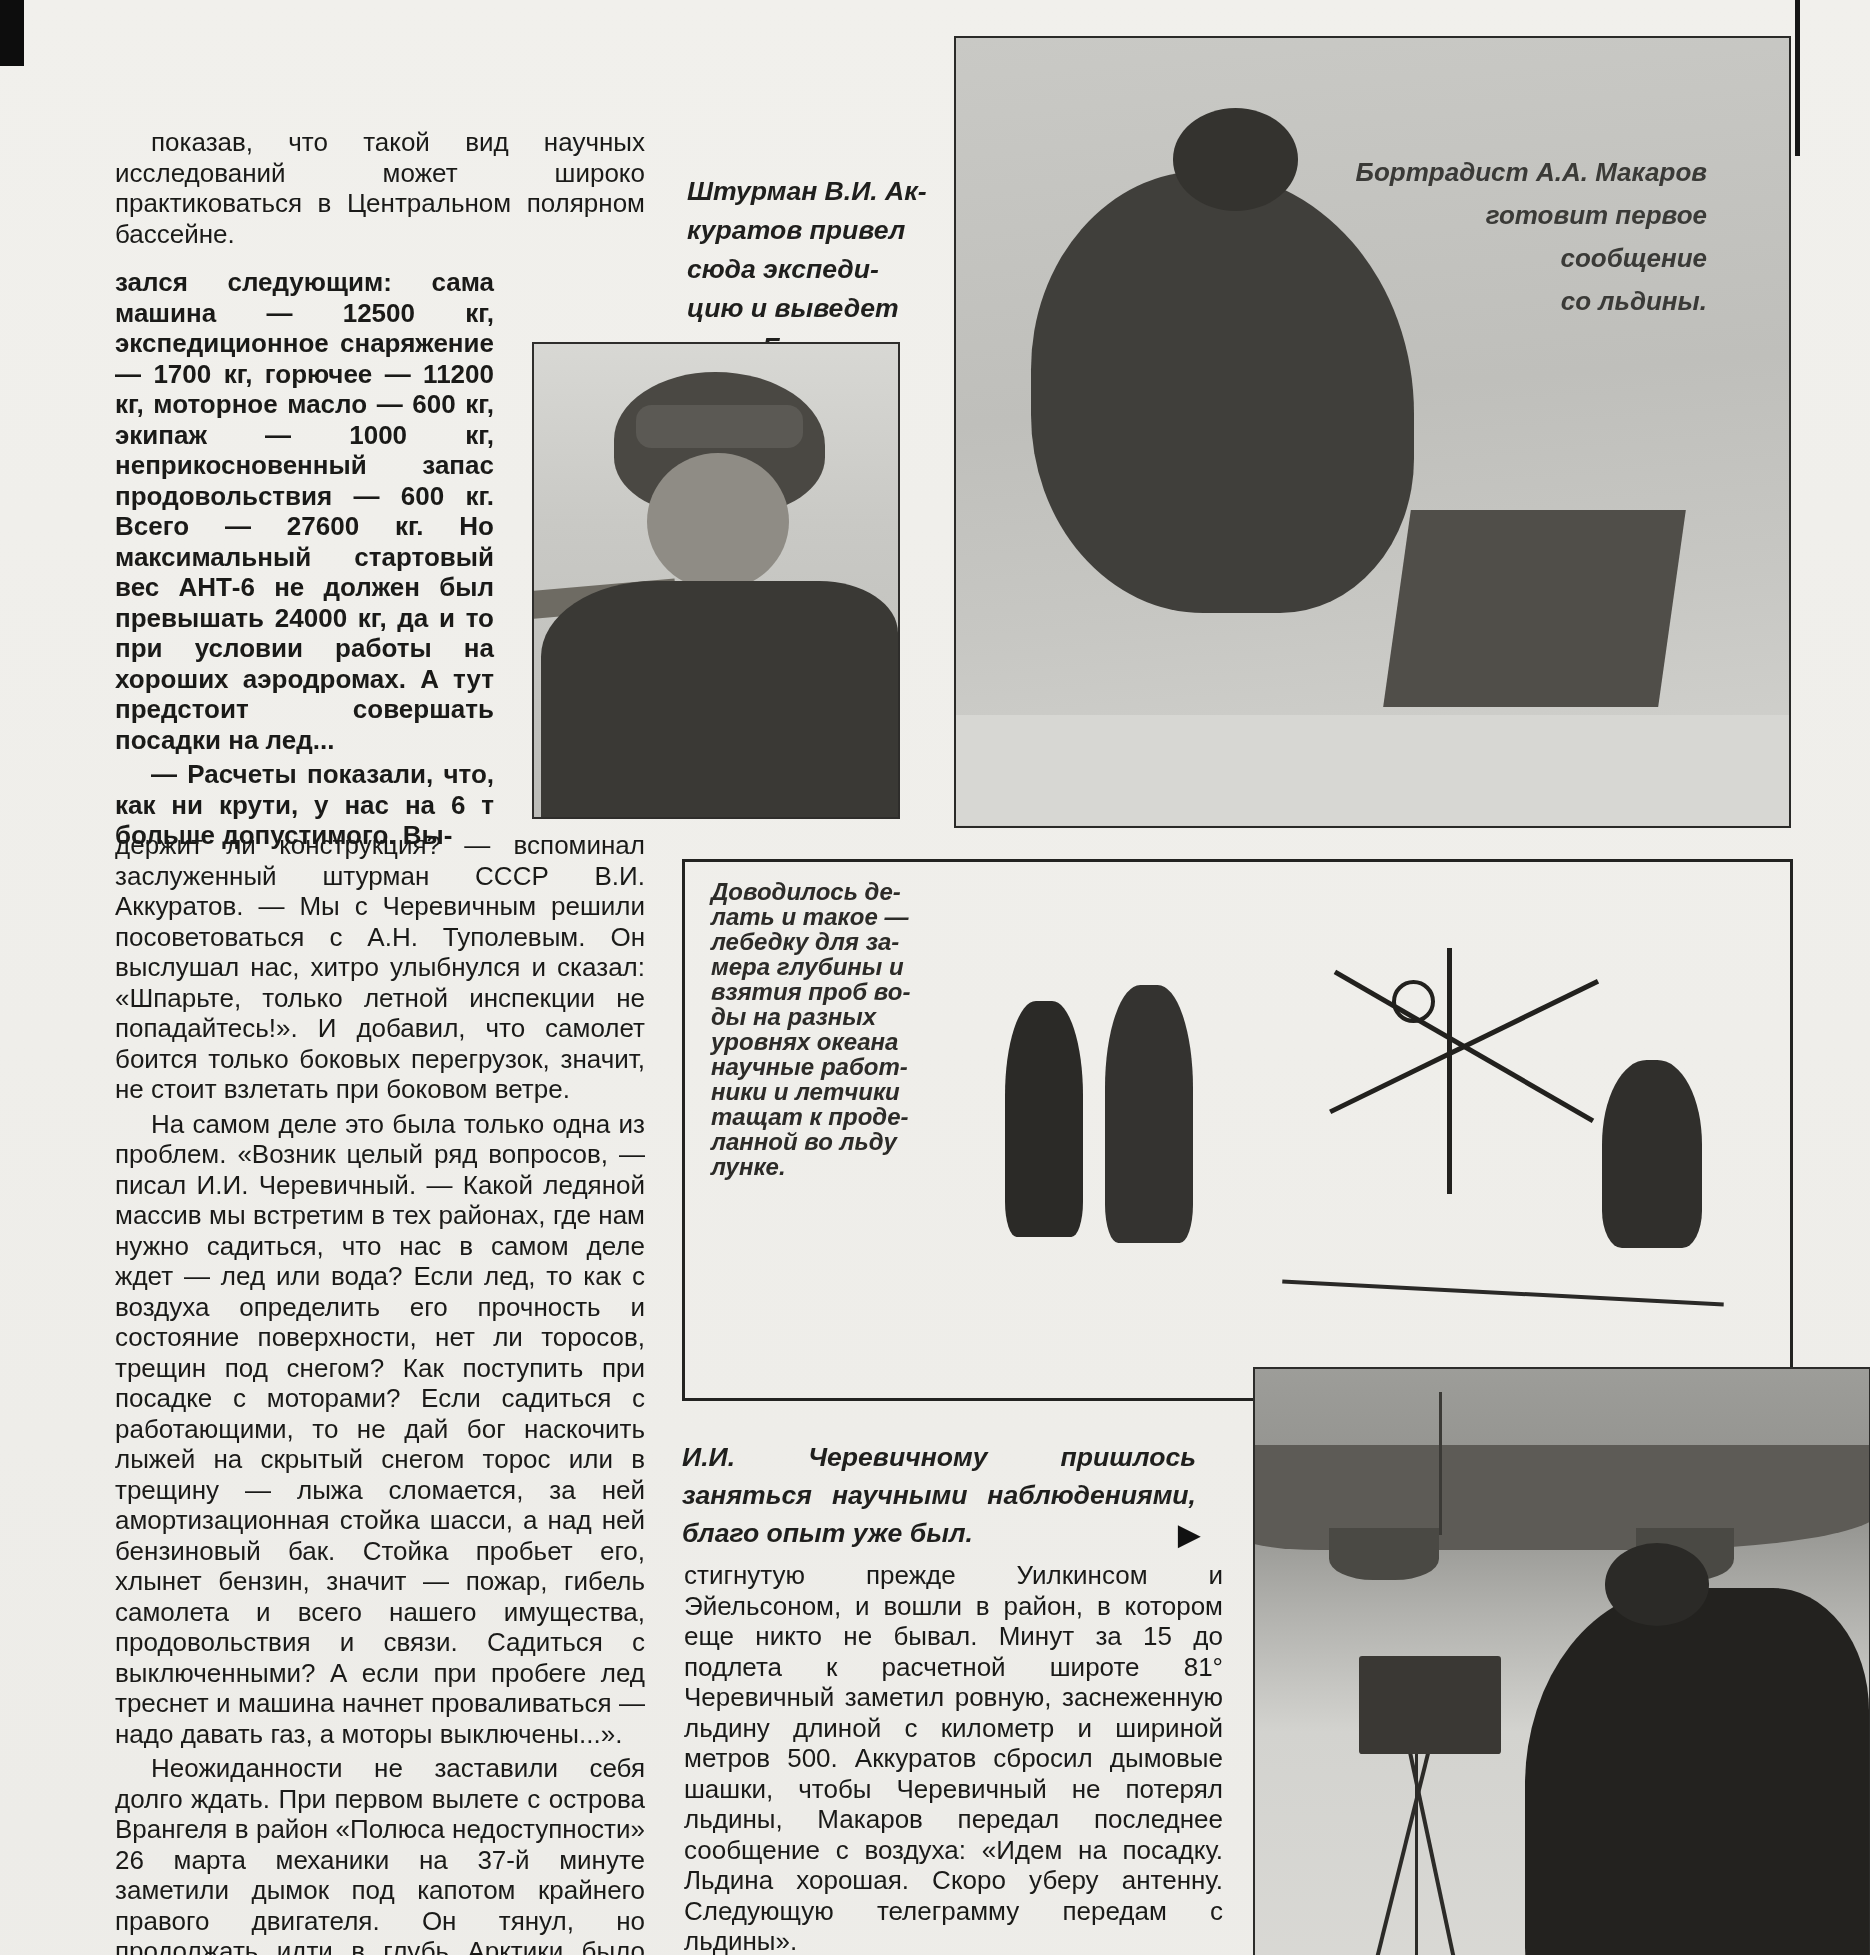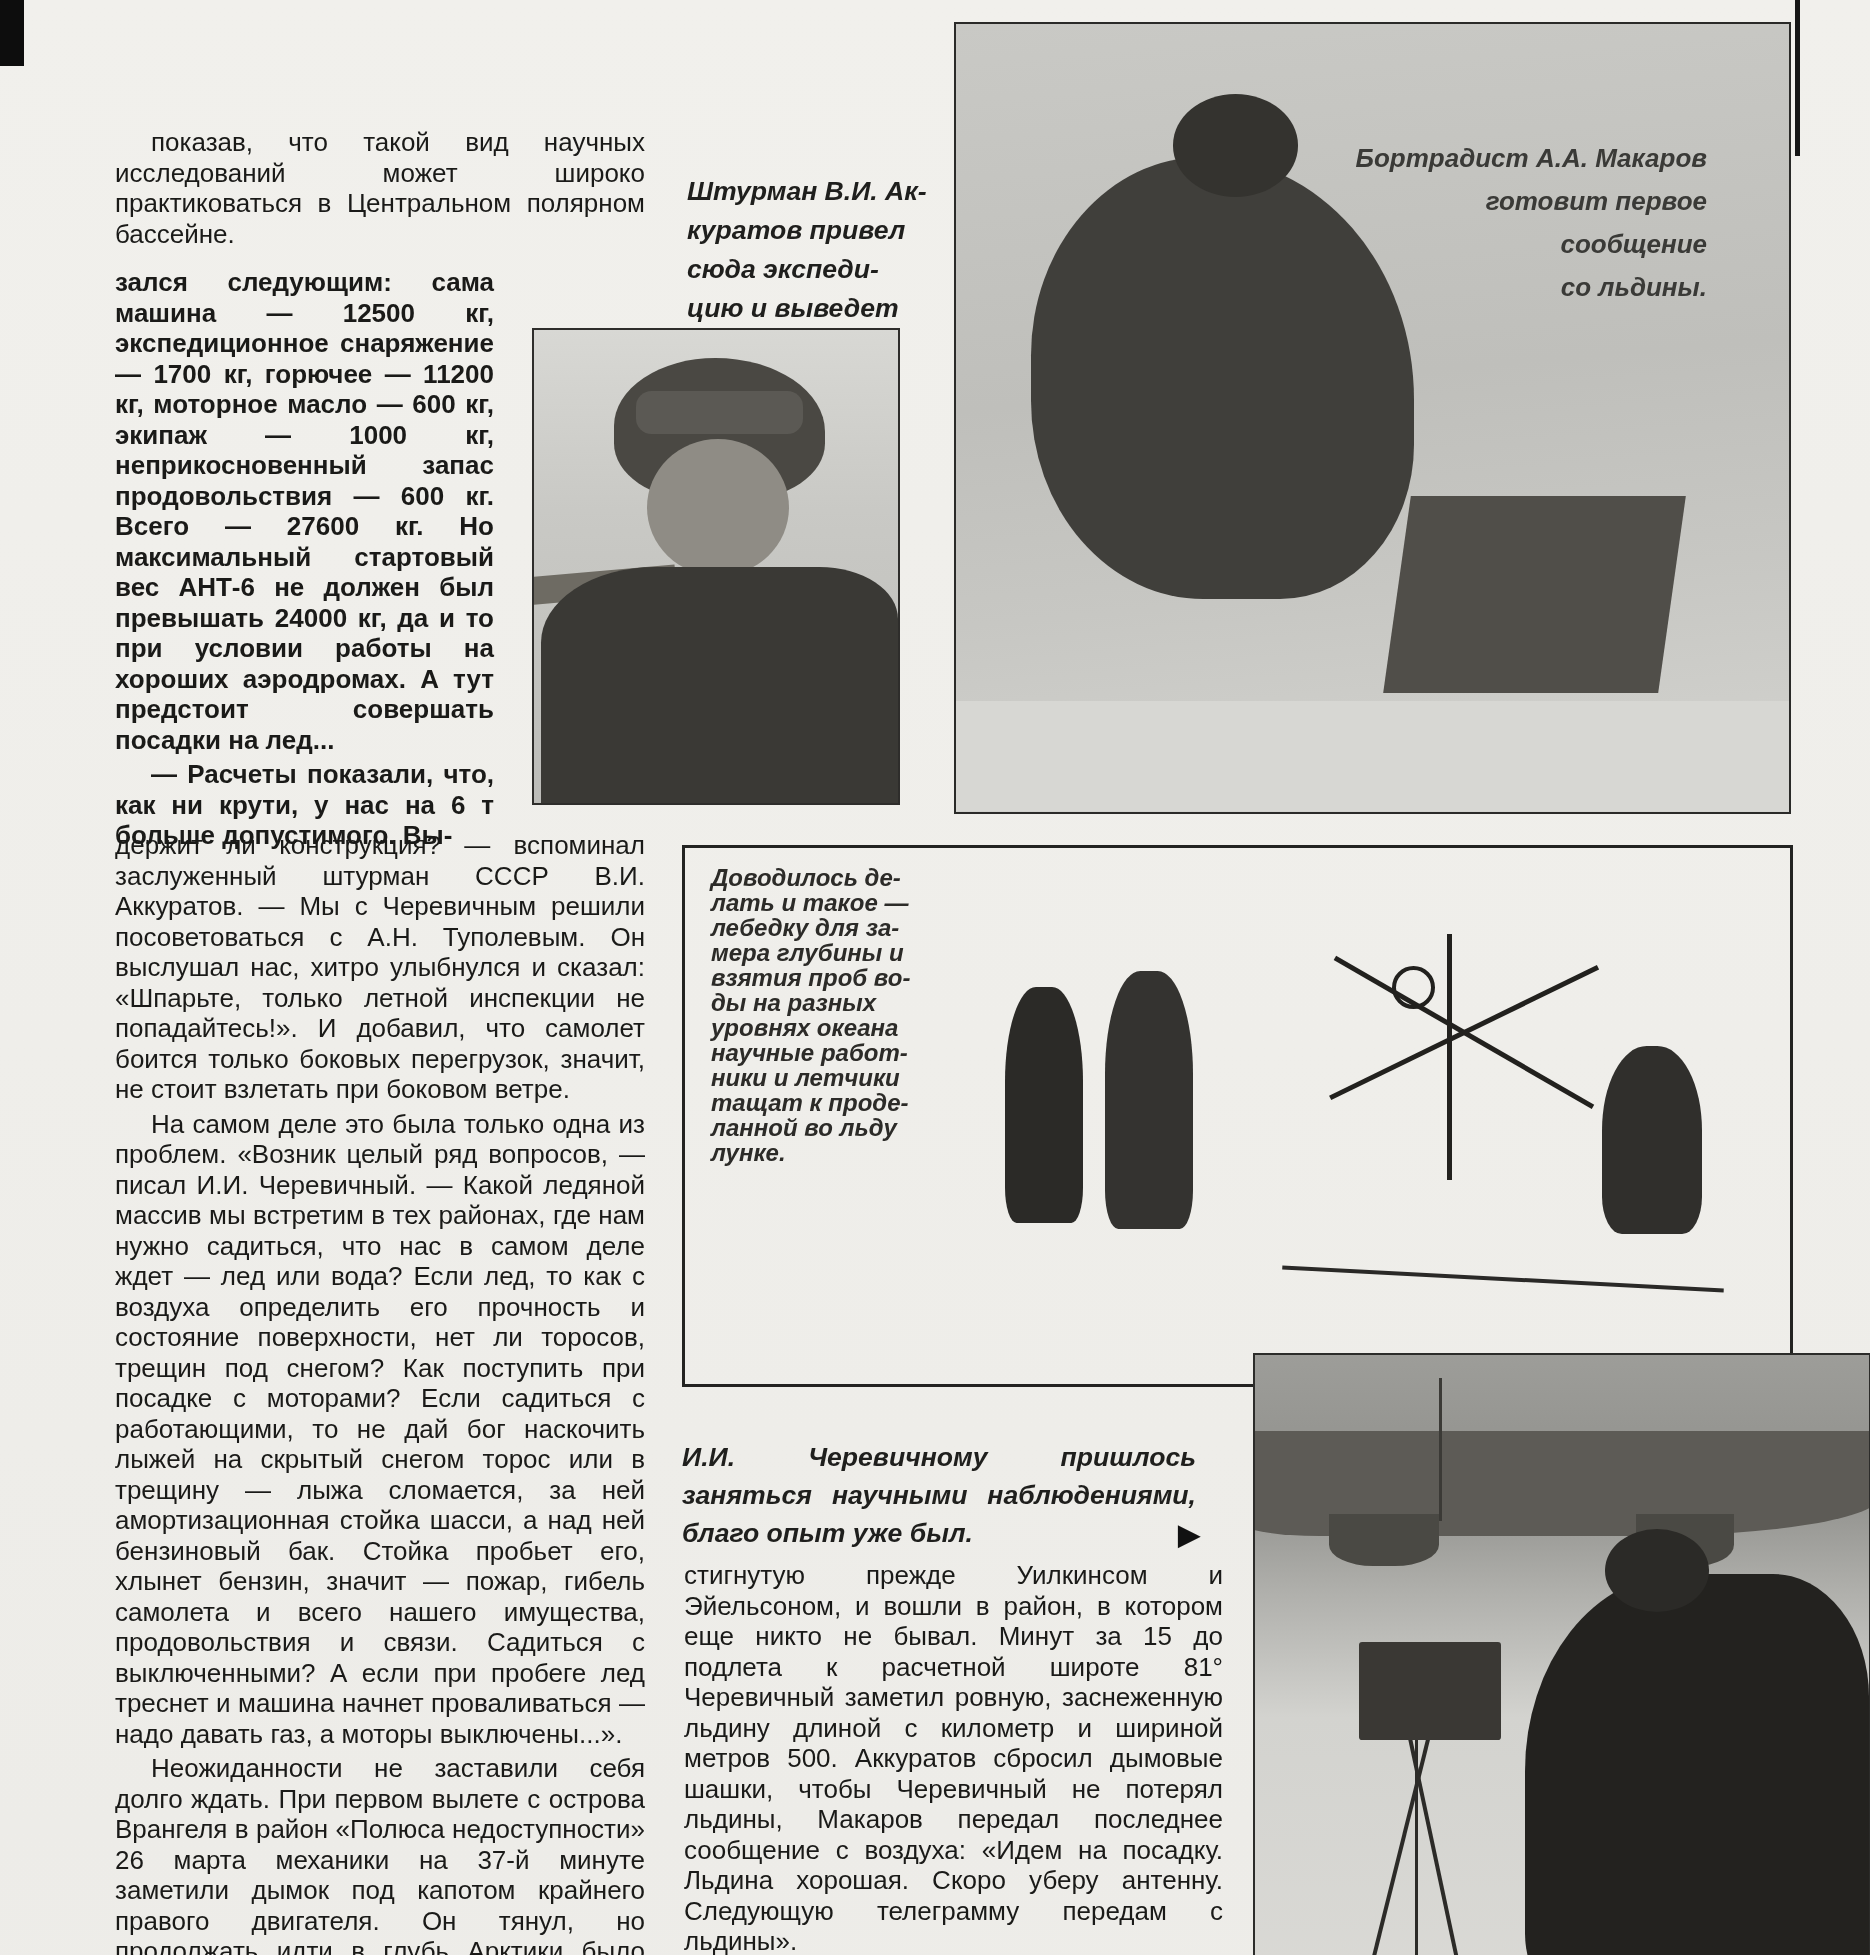--- a/index.html
+++ b/index.html
@@ -19,21 +19,21 @@
   #middle-column{left:680px;top:1556px;width:547px;}
   
   .cap{font-style:italic;font-weight:bold;color:#1f1f1d;}
   #cap-navigator{left:687px;top:133px;width:364px;font-size:26.6px;line-height:39px;white-space:pre-line;}
   #cap-navigator .tri{position:absolute;right:2.3px;bottom:3.9px;font-style:normal;font-size:25px;color:#111;}
   #cap-radist{right:82px;top:113px;width:450px;text-align:right;font-size:26px;line-height:43px;white-space:pre-line;color:#3a3a37;}
   #cap-winch{left:26px;top:17px;width:415px;font-size:24px;line-height:25px;white-space:pre-line;color:#2c2b28;}
   #cap-cherevichny{left:682px;top:1406px;width:514px;font-size:26.6px;line-height:38px;text-align:justify;margin-top:32px;}
   #cap-cherevichny .tri{position:absolute;right:-3.9px;bottom:-2.3px;font-style:normal;font-size:28px;color:#111;}
   
-  .photo{overflow:hidden;}
+  .photo{overflow:hidden;margin-top:14px;}
   #photo-portrait{left:532px;top:328px;width:364px;height:473px;border:2.7px solid #2e2d2b;
     background:linear-gradient(180deg,#d8d8d4 0%,#c9c9c5 38%,#bcbcb8 100%);}
   #photo-radist{left:954px;top:21.5px;width:833px;height:788px;border:2px solid #2a2a28;
     background:linear-gradient(175deg,#c9c9c5 0%,#bfbfbb 45%,#c7c7c3 70%,#d4d4d0 100%);}
   #photo-winch{left:682px;top:845px;width:1105px;height:536px;border:3.1px solid #232321;
     background:linear-gradient(180deg,#a6a6a2 0%,#9c9c98 55%,#bababes 75%,#d1d1cd 88%,#dddcd8 100%);}
   #photo-theodolite{left:1253px;top:1353px;width:614px;height:755px;border:2.3px solid #2c2c2a;
     background:linear-gradient(180deg,#9d9d99 0%,#90908c 18%,#b1b1ad 32%,#d3d3cf 48%,#dddcd8 100%);}
   .fig{position:absolute;}
   

